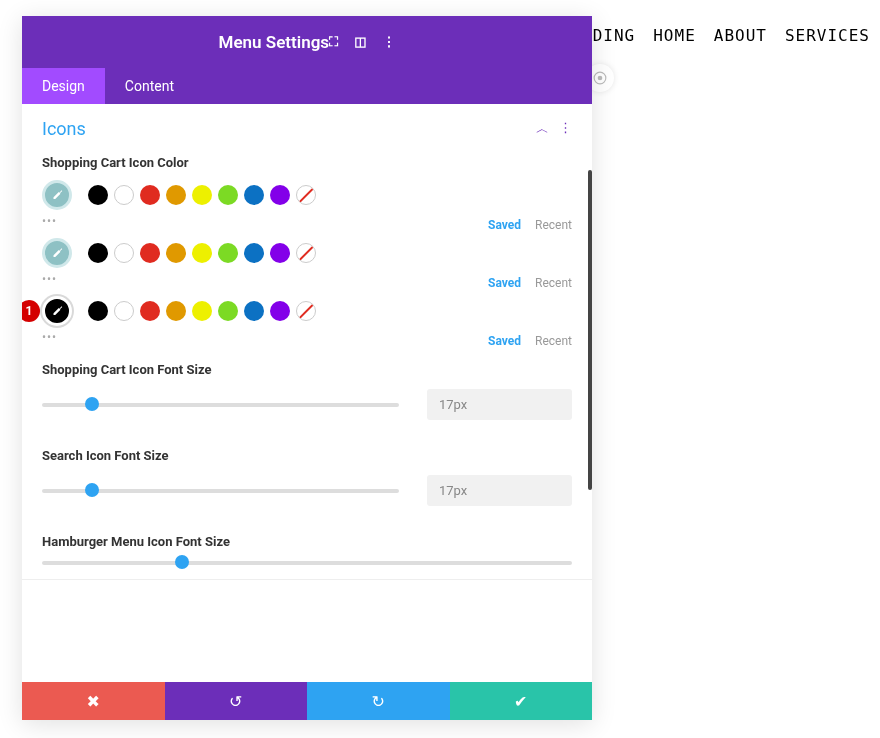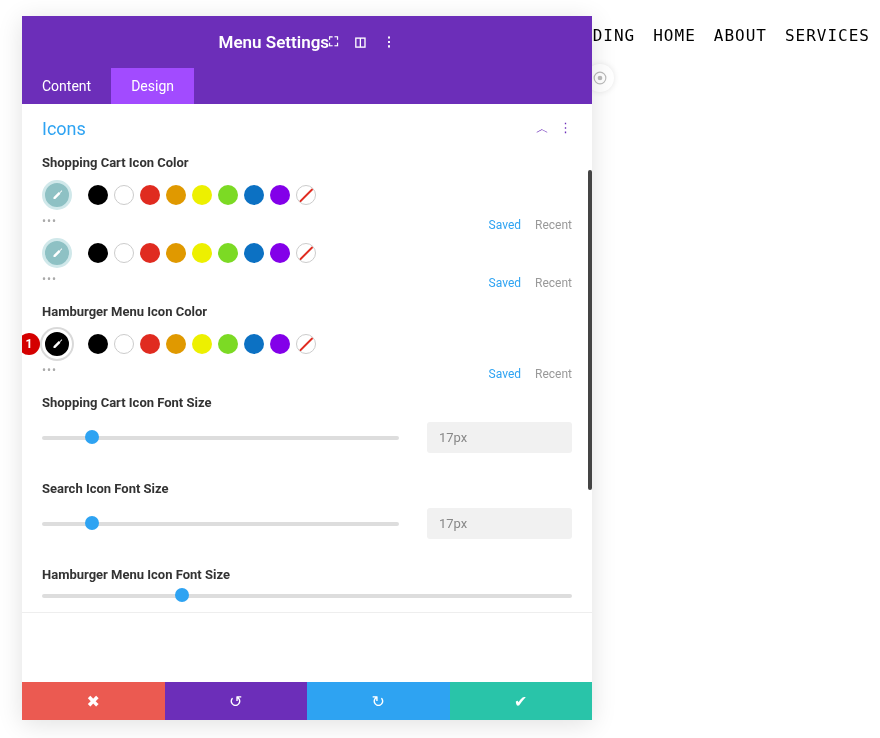--- a/index.html
+++ b/index.html
@@ -28,21 +28,21 @@
 .sw-red { background: #e02b20; }
 .sw-orange { background: #e09900; }
 .sw-yellow { background: #edf000; }
 .sw-green { background: #7cda24; }
 .sw-blue { background: #0c71c3; }
 .sw-purple { background: #8300e9; }
 .sw-none { background: #fff; border: 1px solid #ccc; position: relative; overflow: hidden; }
 .sw-none::after { content: ""; position: absolute; width: 140%; height: 2px; background: #e02b20; transform: rotate(-45deg); top: 9px; left: -4px; }
 .dots { padding: 4px 20px; color: #aaa; font-size: 12px; letter-spacing: 1px; }
 .saved-row { display: flex; justify-content: flex-end; gap: 14px; padding: 0 20px; font-size: 12px; margin-top: -14px; }
-.saved { color: #2ea3f2; font-weight: 400; }
+.saved { color: #2ea3f2; font-weight: 700; }
 .recent { color: #999; }
 .badge { position: absolute; left: 26px; width: 22px; height: 22px; border-radius: 50%; background: #d40000; color: #fff; font-size: 12px; font-weight: 700; display: flex; align-items: center; justify-content: center; }
 .slider-row { padding: 8px 20px 14px; display: flex; align-items: center; gap: 28px; }
 .slider { flex: 1; height: 4px; background: #ddd; border-radius: 2px; position: relative; }
 .slider .thumb { position: absolute; top: -6px; width: 14px; height: 14px; background: #2ea3f2; border-radius: 50%; }
 .valbox { width: 145px; background: #f1f1f1; padding: 8px 12px; font-size: 13px; color: #888; border-radius: 3px; }
 .footer { display: flex; height: 38px; }
 .footer div { flex: 1; display: flex; align-items: center; justify-content: center; color: #fff; cursor: pointer; }
 .fb-red { background: #eb5a51; }
 .fb-purple { background: #6c2eb9; }
@@ -70,22 +70,22 @@
 <div class="panel">
   <div class="panel-header">
     <span>Menu Settings</span>
     <div class="panel-header-icons">
       <span>⛶</span>
       <span>◫</span>
       <span>⋮</span>
     </div>
   </div>
   <div class="tabs">
+    <div class="tab active">Design</div>
     <div class="tab">Content</div>
-    <div class="tab active">Design</div>
   </div>
 
   <div class="panel-body">
     <div class="scrollbar"></div>
 
     <div class="section-head">
       <span>Icons</span>
       <div class="section-head-right">
         <span>︿</span>
         <span>⋮</span>
@@ -132,21 +132,20 @@
       <div class="swatch sw-blue"></div>
       <div class="swatch sw-purple"></div>
       <div class="swatch sw-none"></div>
     </div>
     <div class="dots">•••</div>
     <div class="saved-row">
         <span class="saved">Saved</span>
         <span class="recent">Recent</span>
       </div>
 
-    <div class="field-label">Hamburger Menu Icon Color</div>
     <div class="color-row" style="position:relative">
       <span class="badge" style="left:-4px">1</span>
       <div class="picker dark">
           <svg viewBox="0 0 24 24">
             <path d="M20 4l-4 4-1-1-9 9v3h3l9-9-1-1 4-4z"></path>
           </svg>
         </div>
       <div style="width:4px"></div>
       <div class="swatch sw-black"></div>
       <div class="swatch sw-white"></div>

